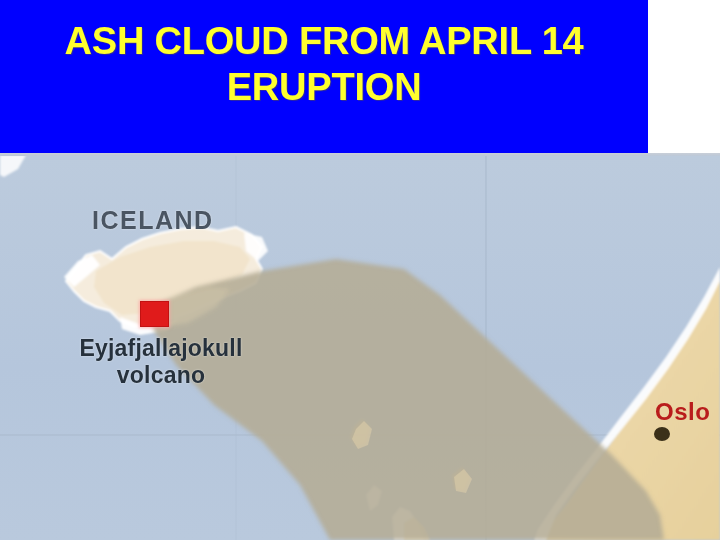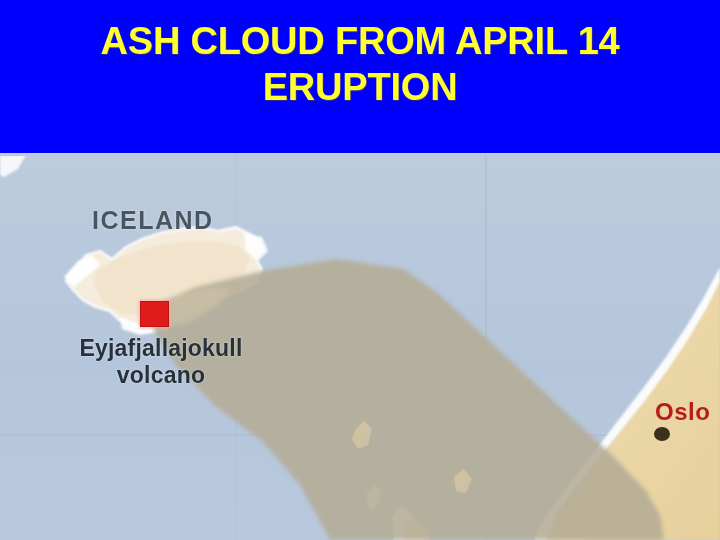--- a/index.html
+++ b/index.html
@@ -21,21 +21,21 @@
     height: 540px;
     background: #ffffff;
     overflow: hidden;
   }
 
   
   #title-banner {
     position: absolute;
     left: 0;
     top: 0;
-    width: 720px;
+    width: 648px;
     height: 153px;
     background: #0000ff;
     display: flex;
     align-items: flex-start;
     justify-content: center;
     box-sizing: border-box;
     padding-top: 18px;
   }
   #title-text {
     width: 660px;

